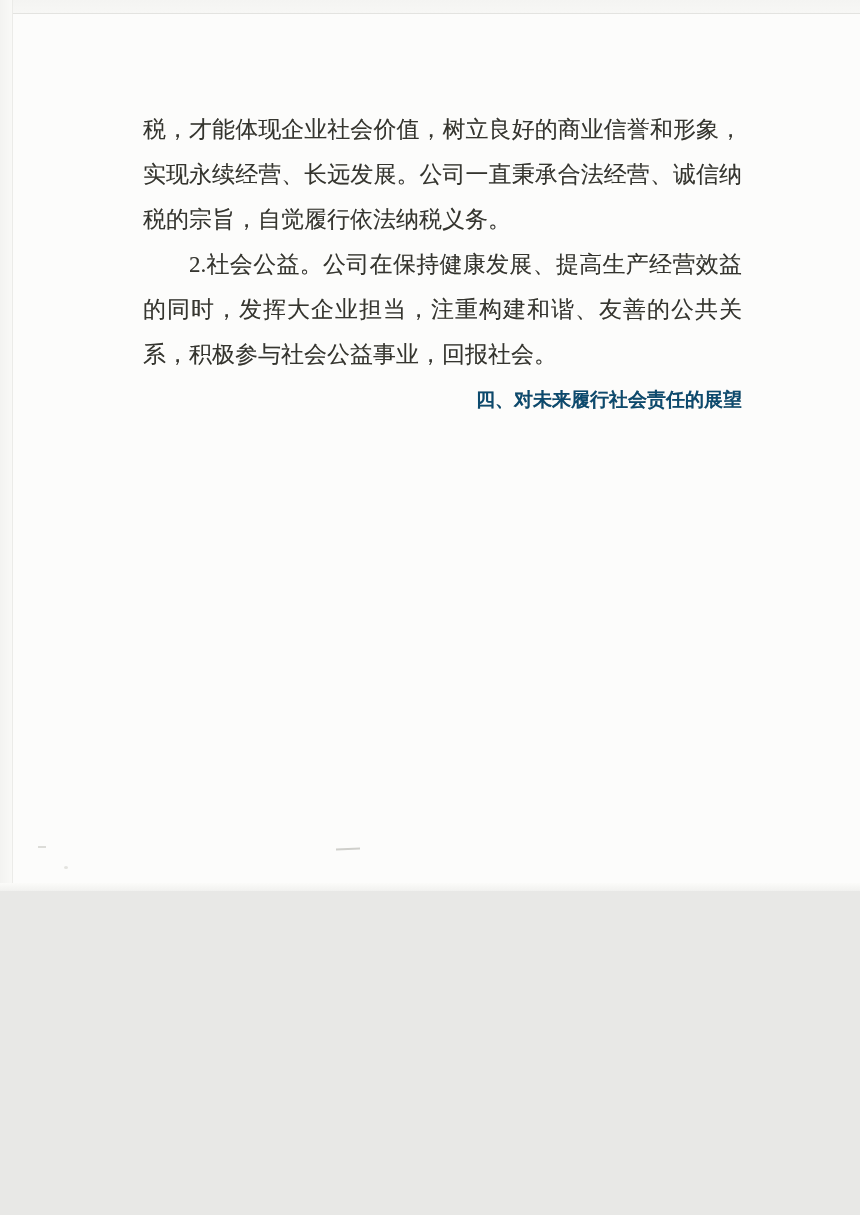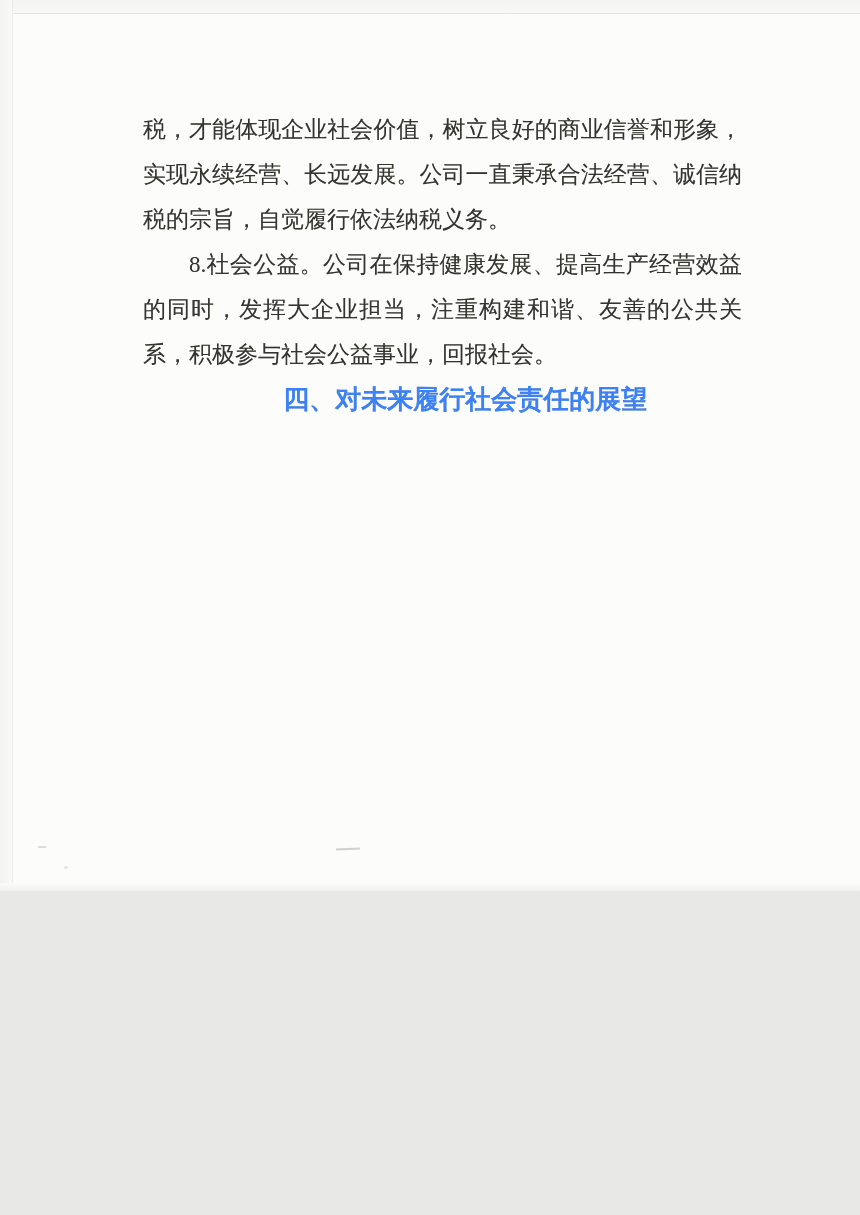--- a/index.html
+++ b/index.html
@@ -51,25 +51,25 @@
     margin: 0;
     text-indent: 2em;
   }
   .content p.no-indent {
     text-indent: 0;
   }
   .content h2.heading {
     margin: 0;
     font-family: "Liberation Sans", "DejaVu Sans", sans-serif;
     font-weight: 700;
-    font-size: 26px;
+    font-size: 19px;
     line-height: 45px;
     text-indent: 1.75em;
-    text-align: center;
-    color: #3b82f6;
+    text-align: right;
+    color: #0c4a6e;
   }
   
   .artifact {
     position: absolute;
     background: #c9c9c5;
   }
   .artifact.dash-mid {
     left: 336px; top: 848px;
     width: 24px; height: 2px;
     transform: rotate(-2deg);
@@ -97,21 +97,21 @@
 <body>
 
 <div class="scan-page">
 
   <div class="edge-top"></div>
   <div class="edge-left"></div>
   <div class="edge-bottom"></div>
 
   <div class="content">
     <p class="no-indent">税，才能体现企业社会价值，树立良好的商业信誉和形象，实现永续经营、长远发展。公司一直秉承合法经营、诚信纳税的宗旨，自觉履行依法纳税义务。</p>
-    <p>8.社会公益。公司在保持健康发展、提高生产经营效益的同时，发挥大企业担当，注重构建和谐、友善的公共关系，积极参与社会公益事业，回报社会。</p>
+    <p>2.社会公益。公司在保持健康发展、提高生产经营效益的同时，发挥大企业担当，注重构建和谐、友善的公共关系，积极参与社会公益事业，回报社会。</p>
     <h2 class="heading">四、对未来履行社会责任的展望</h2>
   </div>
 
   <div class="artifact dash-mid"></div>
   <div class="artifact tick-left"></div>
   <div class="artifact speck-a"></div>
   <div class="artifact speck-b"></div>
 
 </div>
 

